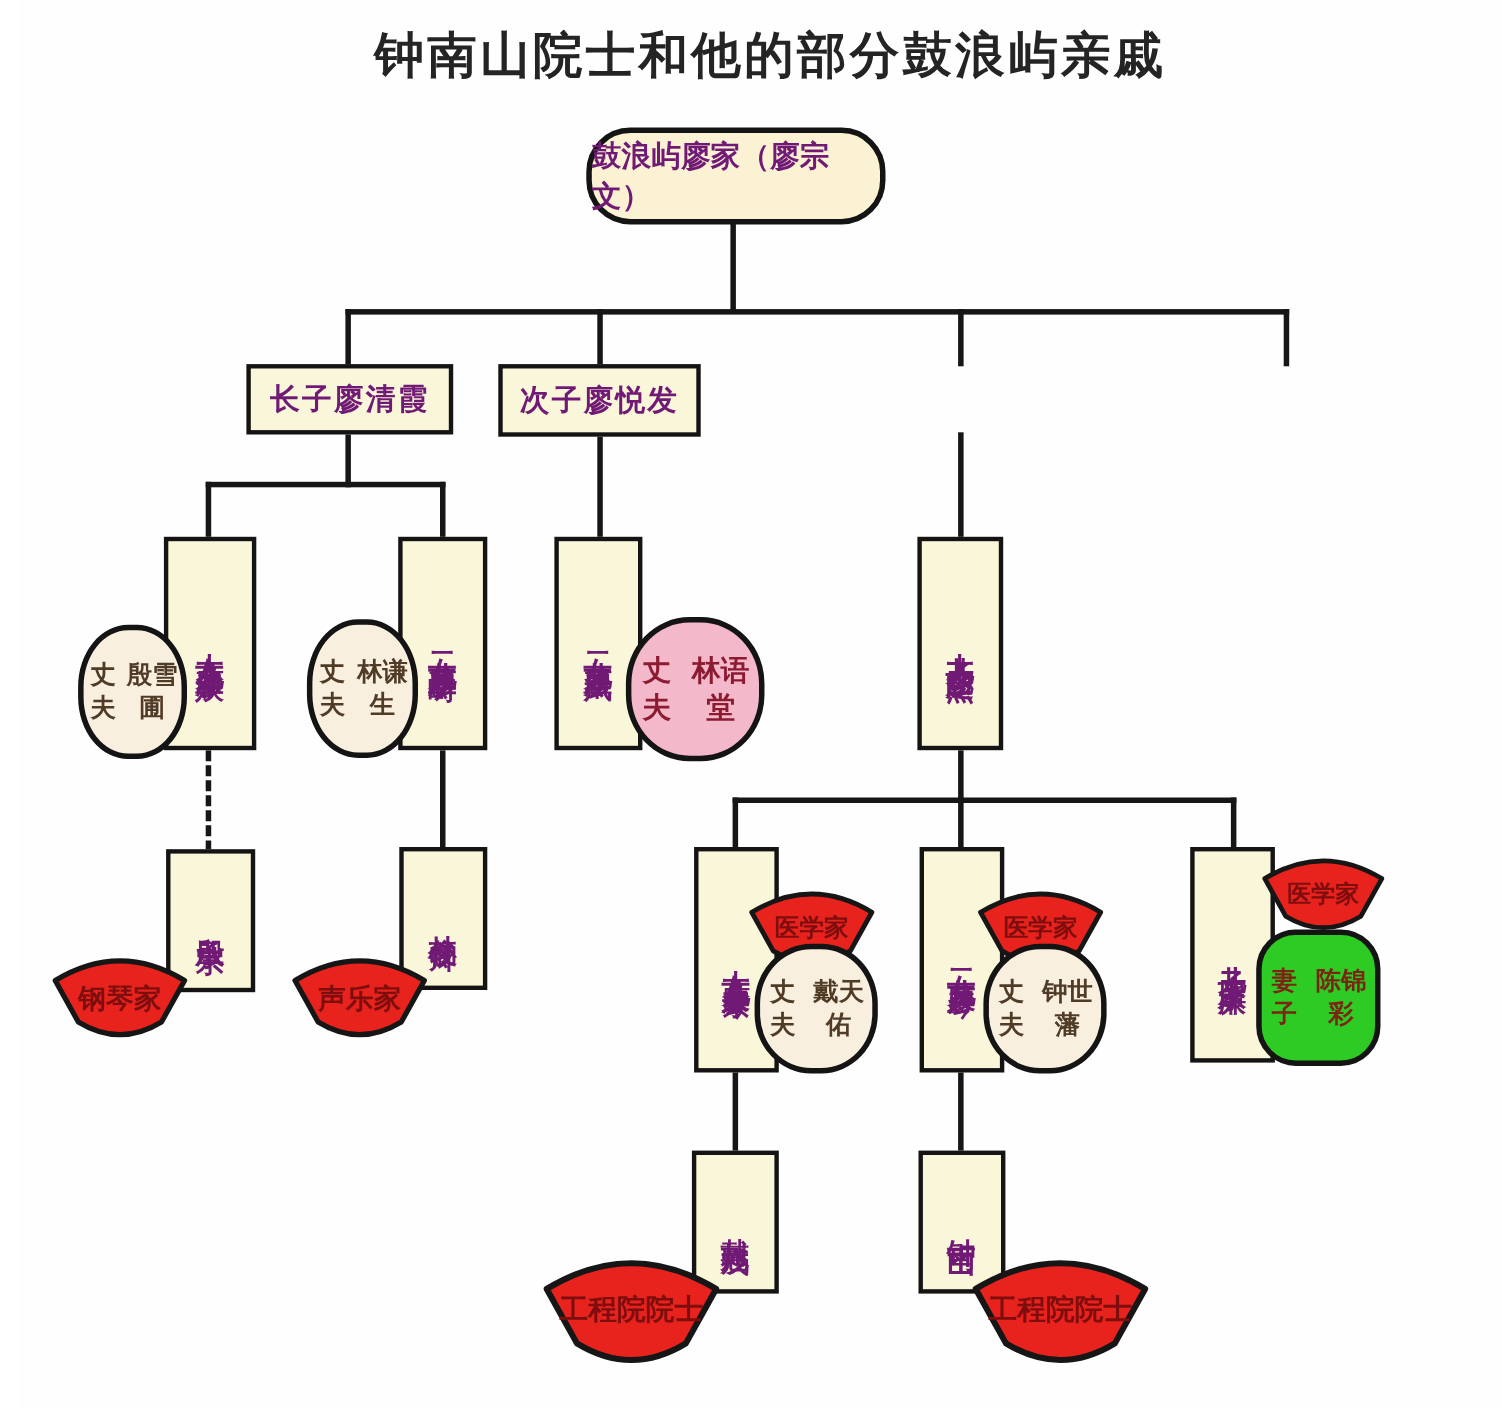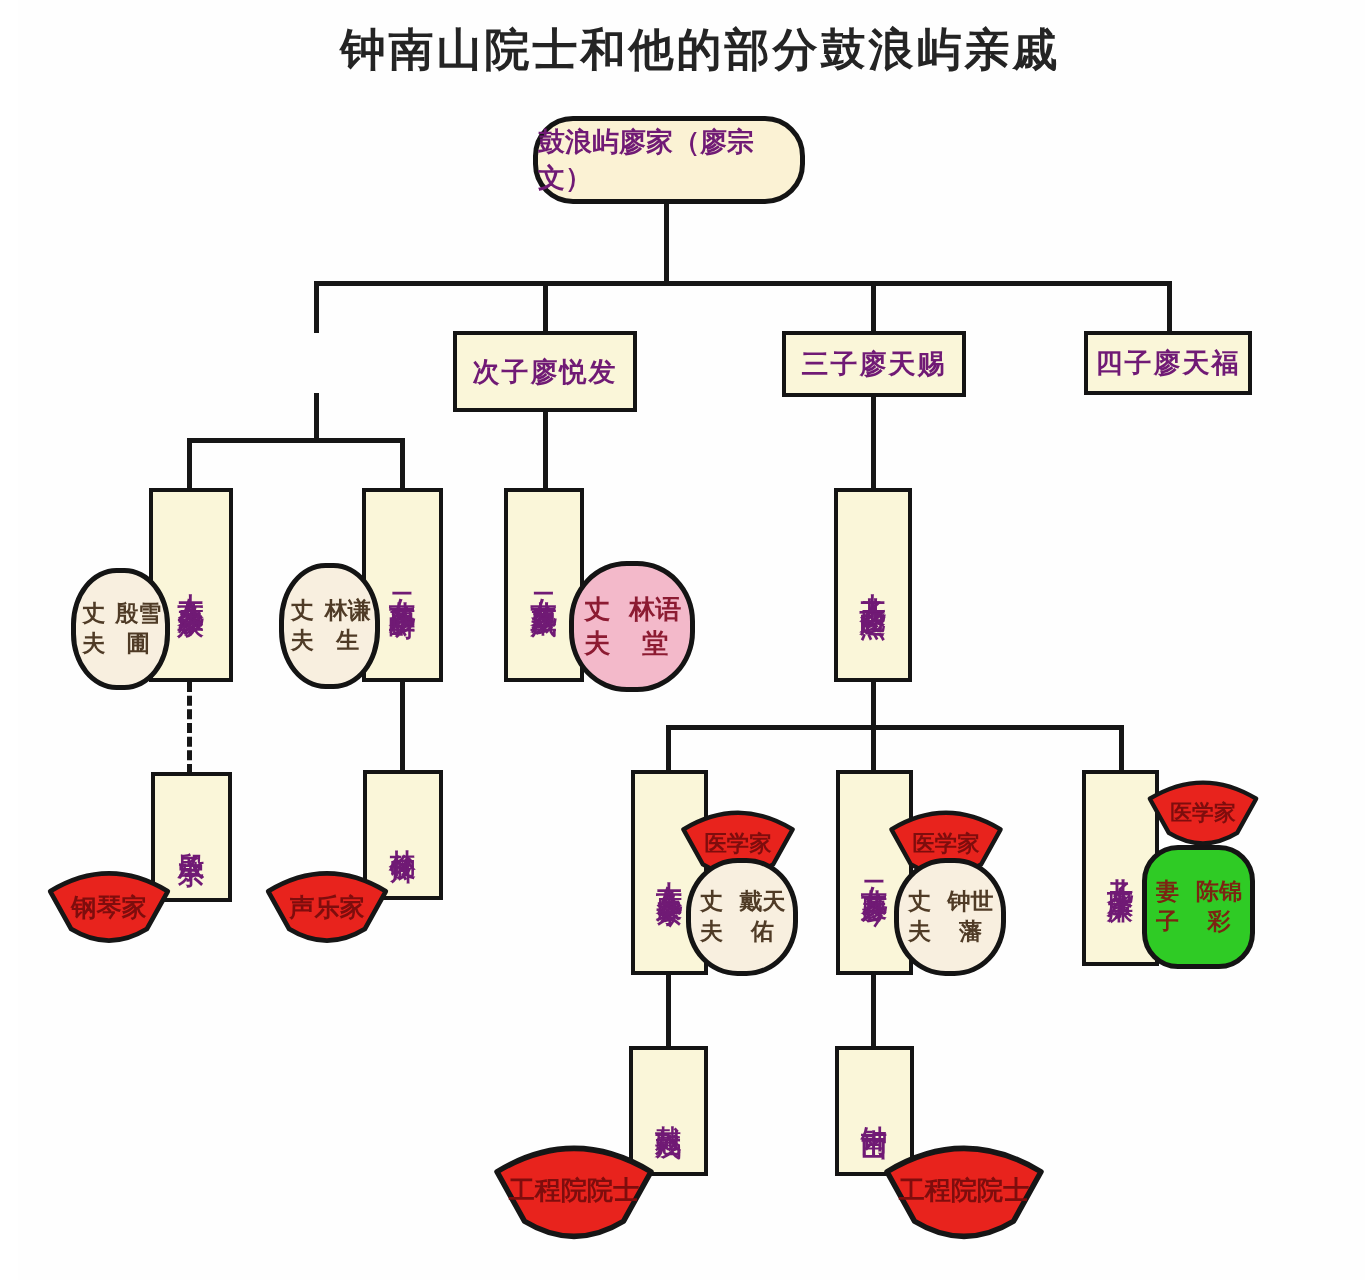--- a/index.html
+++ b/index.html
@@ -65,28 +65,25 @@
   <div class="lv" style="left:853px;top:725px;height:47px;"></div>
   <div class="lv" style="left:1101px;top:725px;height:47px;"></div>
 
   <div class="lv" style="left:648px;top:973px;height:75px;"></div>
   <div class="lv" style="left:853px;top:973px;height:75px;"></div>
 
   <div class="box pill" style="left:515px;top:116px;width:272px;height:88px;">
     <span>鼓浪屿廖家（廖宗文）</span>
   </div>
 
-  <div class="box hbox" style="left:435px;top:331px;width:184px;height:81px;">
+  <div class="box hbox" style="left:206px;top:331px;width:188px;height:64px;">
+    <span>长子廖清霞</span>
+  </div>
+  <div class="box hbox" style="left:435px;top:331px;width:184px;height:66px;">
     <span>次子廖悦发</span>
-  </div>
-  <div class="box hbox" style="left:764px;top:331px;width:184px;height:66px;">
-    <span>三子廖天赐</span>
-  </div>
-  <div class="box hbox" style="left:1066px;top:331px;width:168px;height:64px;">
-    <span>四子廖天福</span>
   </div>
 
   <div class="box vbox" style="left:131px;top:488px;width:84px;height:194px;">
     <span>大女儿廖翠媖</span>
   </div>
   <div class="oval" style="left:53px;top:568px;width:99px;height:122px;">
     <span>丈夫</span>
     <span>殷雪圃</span>
   </div>
 

